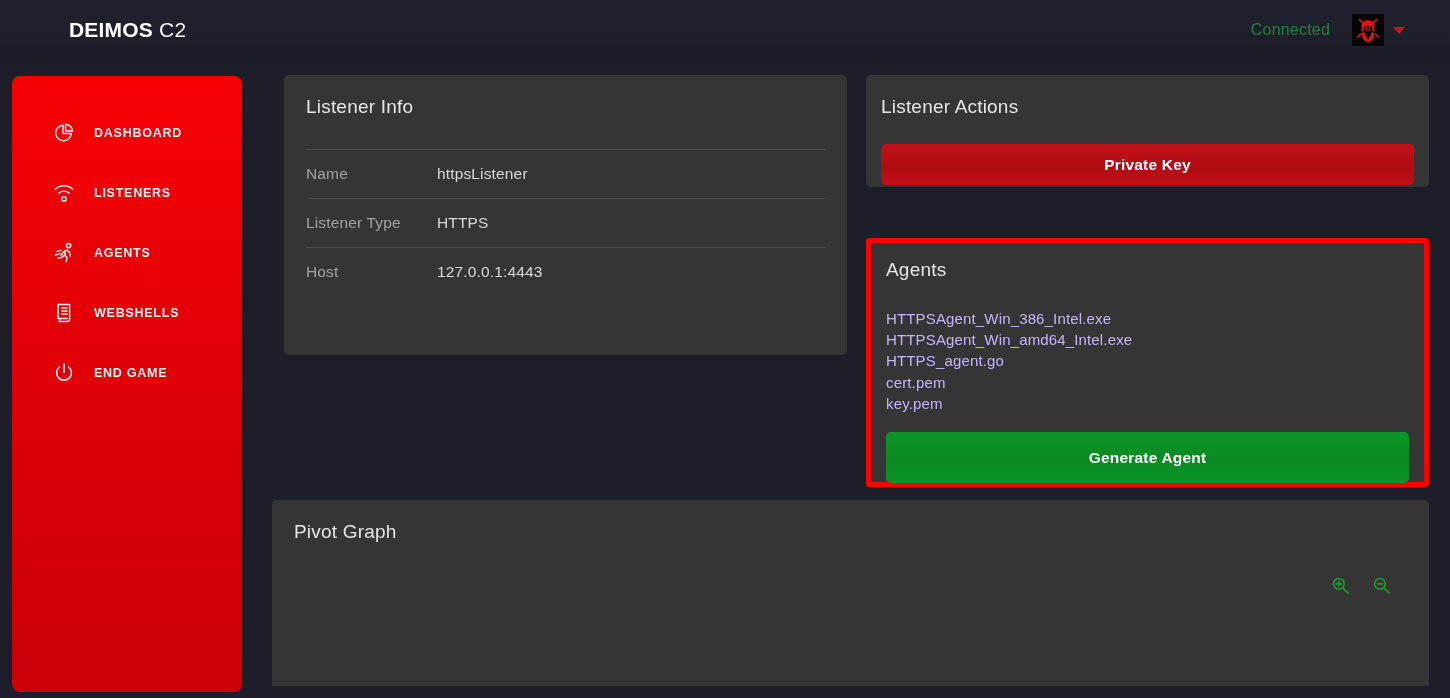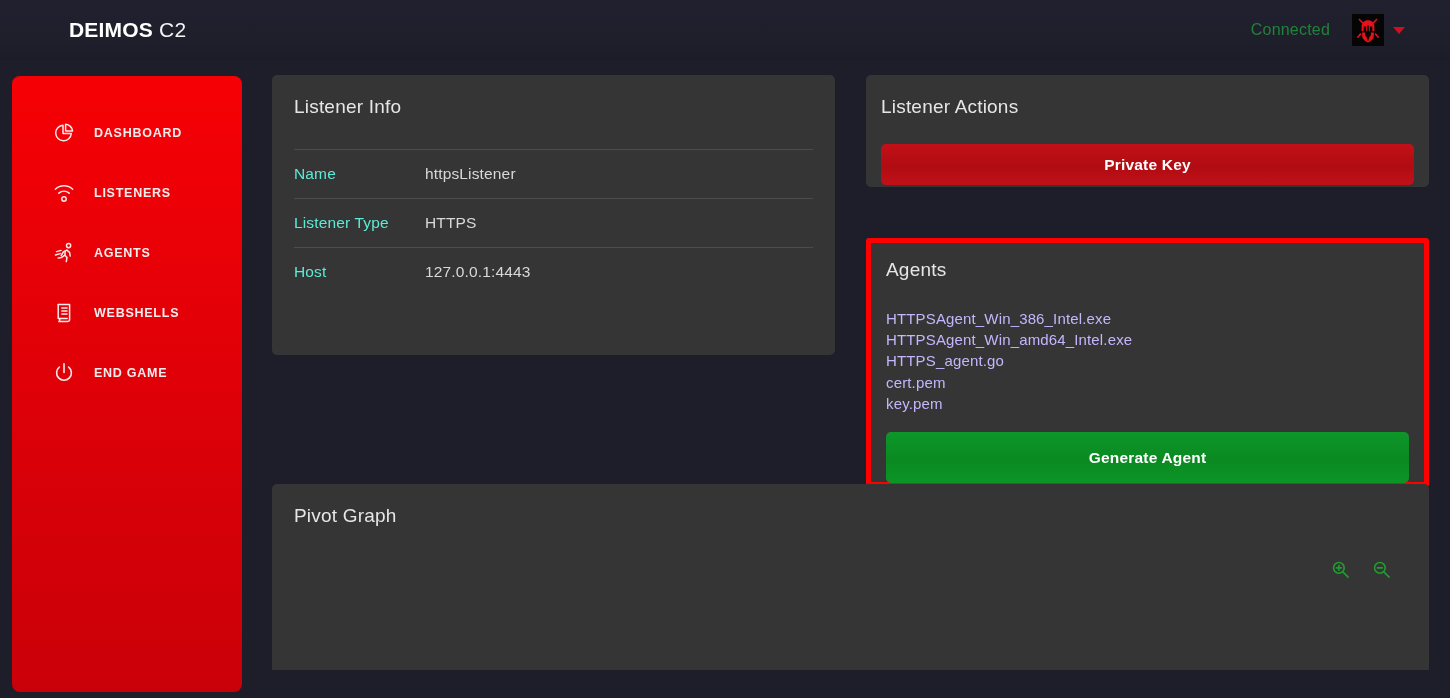--- a/index.html
+++ b/index.html
@@ -120,40 +120,40 @@
   }
 
   .panel-title {
     font-size: 19px;
     font-weight: 400;
     color: #e6e6e6;
     letter-spacing: 0.2px;
   }
 
   #panel-listener-info {
-    left: 272px;
+    left: 284px;
     top: 75px;
     width: 563px;
     height: 280px;
     padding: 21px 22px 0 22px;
   }
 
   #info-table {
     margin-top: 31px;
     width: 100%;
     border-collapse: collapse;
   }
   #info-table td {
     padding: 15px 0 15px 0;
     font-size: 15.5px;
     color: #d7d7d7;
     border-top: 1px solid #4c4c4c;
     letter-spacing: 0.15px;
   }
-  #info-table td.k { width: 131px; color: #5eead4; }
+  #info-table td.k { width: 131px; color: #a3a3a3; }
   #info-table td.v { color: #d9d9d9; }
 
   #panel-listener-actions {
     left: 866px;
     top: 75px;
     width: 563px;
     height: 112px;
     padding: 21px 15px 0 15px;
   }
 
@@ -201,21 +201,21 @@
   }
 
   #btn-generate-agent {
     margin-top: 18px;
     height: 51px;
     background: linear-gradient(180deg, #0d9629 0%, #0a8a21 55%, #0c9527 100%);
   }
 
   #panel-pivot-graph {
     left: 272px;
-    top: 484px;
+    top: 500px;
     width: 1157px;
     height: 186px;
     border-bottom-left-radius: 0;
     border-bottom-right-radius: 0;
     padding: 21px 30px 0 22px;
   }
 
   #graph-zoom-controls {
     position: absolute;
     right: 38px;

